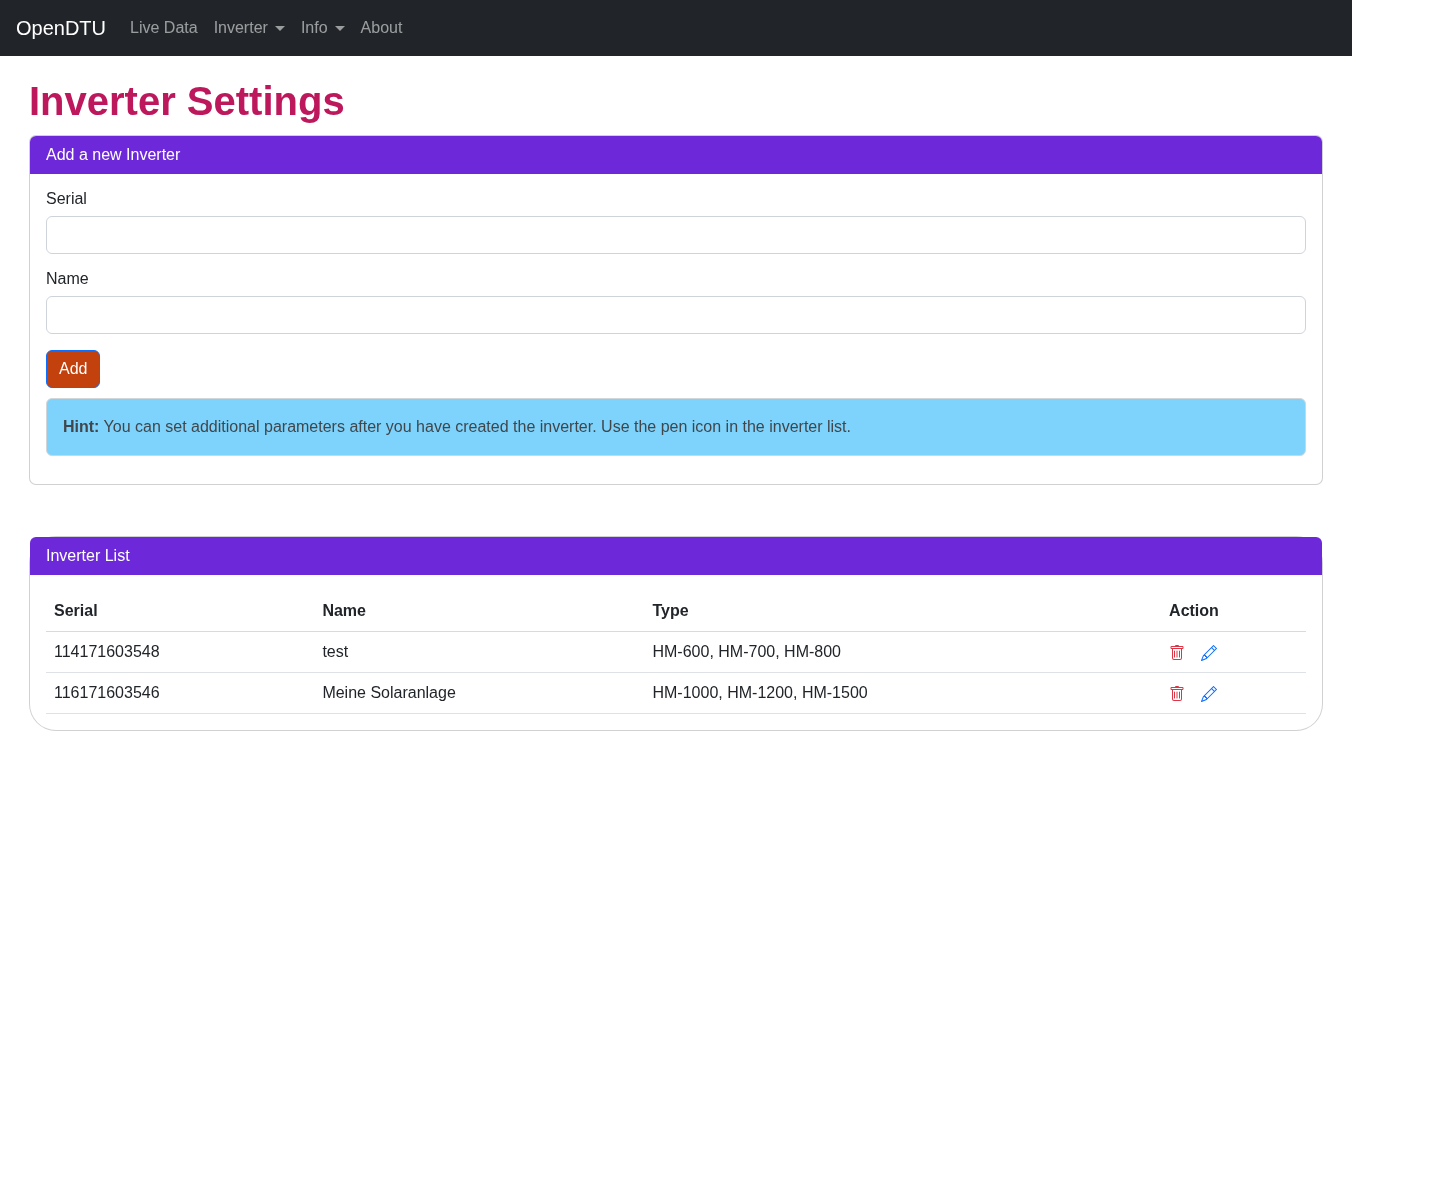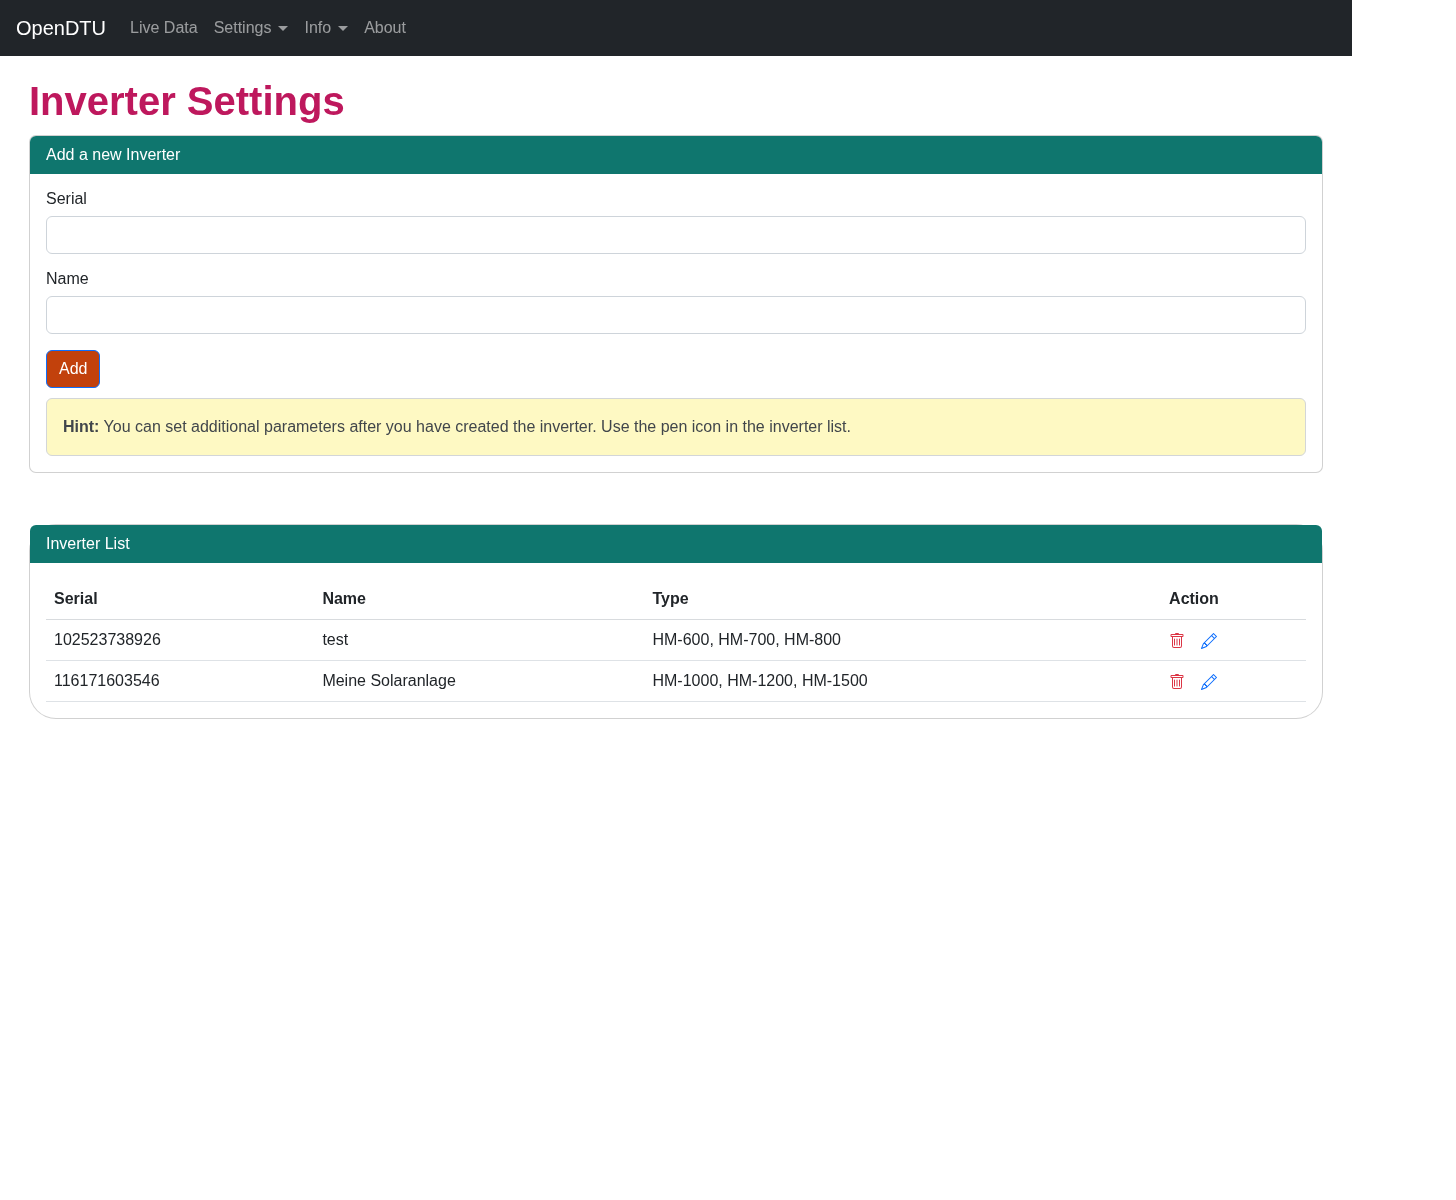--- a/index.html
+++ b/index.html
@@ -59,21 +59,21 @@
     color: #be185d;
   }
 
   
   .card {
     border: 1px solid rgba(0,0,0,0.18);
     border-radius: 7px;
     background: #ffffff;
   }
   .card-header {
-    background: #0f766e;
+    background: #6d28d9;
     color: #ffffff;
     padding: 8px 16px;
     line-height: 22px;
     font-size: 16px;
     border-radius: 6px 6px 0 0;
   }
   .card-body { padding: 16px; }
   .card-list { margin-top: 51px; border-radius: 27px; }
 
   
@@ -103,22 +103,22 @@
     color: #ffffff;
     border: 1px solid #0d6efd;
     border-radius: 6px;
     padding: 6px 12px;
     font-size: 16px;
     font-family: inherit;
     line-height: 24px;
     cursor: pointer;
   }
   .alert-secondary {
-    margin: 10px 0 0 0;
-    background: #fef9c3;
+    margin: 10px 0 12px 0;
+    background: #7dd3fc;
     border: 1px solid #d3d6d8;
     color: #41464b;
     border-radius: 6px;
     padding: 16px;
     line-height: 24px;
     font-size: 16px;
   }
   .alert-secondary b { color: #41464b; }
 
   
@@ -164,21 +164,21 @@
 <body>
 
 <div class="page">
 
   <nav class="navbar">
     <a class="navbar-brand">OpenDTU</a>
     <a class="nav-link">
       <span>Live Data</span>
     </a>
     <a class="nav-link">
-      <span>Settings</span>
+      <span>Inverter</span>
       <span class="caret"></span>
     </a>
     <a class="nav-link">
       <span>Info</span>
       <span class="caret"></span>
     </a>
     <a class="nav-link">
       <span>About</span>
     </a>
   </nav>
@@ -217,21 +217,21 @@
           <thead>
             <tr>
               <th class="col-serial">Serial</th>
               <th class="col-name">Name</th>
               <th class="col-type">Type</th>
               <th class="col-action">Action</th>
             </tr>
           </thead>
           <tbody>
   <tr>
-    <td>102523738926</td>
+    <td>114171603548</td>
     <td>test</td>
     <td>HM-600, HM-700, HM-800</td>
     <td>
       <button class="icon-btn icon-trash">
         <span><svg width="16" height="16" fill="currentColor" viewBox="0 0 16 16">
           <path d="M5.5 5.5A.5.5 0 0 1 6 6v6a.5.5 0 0 1-1 0V6a.5.5 0 0 1 .5-.5m2.5 0a.5.5 0 0 1 .5.5v6a.5.5 0 0 1-1 0V6a.5.5 0 0 1 .5-.5m3 .5a.5.5 0 0 0-1 0v6a.5.5 0 0 0 1 0z"></path>
           <path d="M14.5 3a1 1 0 0 1-1 1H13v9a2 2 0 0 1-2 2H5a2 2 0 0 1-2-2V4h-.5a1 1 0 0 1-1-1V2a1 1 0 0 1 1-1H6a1 1 0 0 1 1-1h2a1 1 0 0 1 1 1h3.5a1 1 0 0 1 1 1zM4.118 4 4 4.059V13a1 1 0 0 0 1 1h6a1 1 0 0 0 1-1V4.059L11.882 4zM2.5 3h11V2h-11z"></path>
         </svg></span>
       </button>
       <button class="icon-btn icon-pencil">

